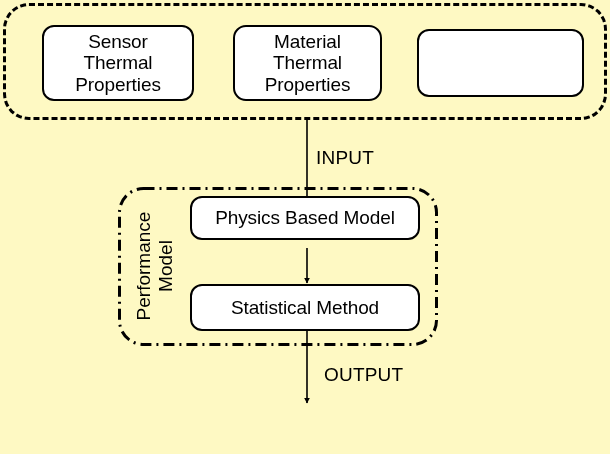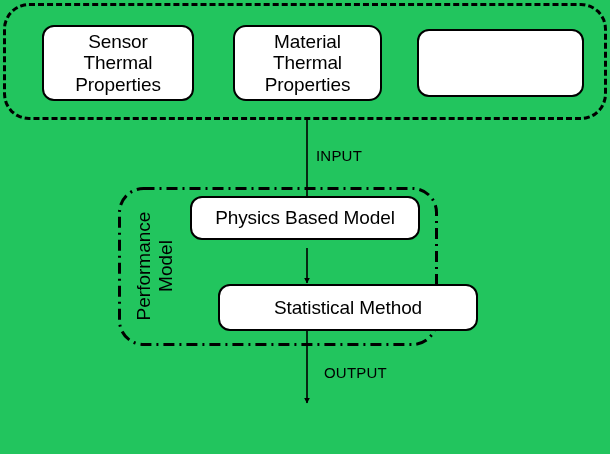--- a/index.html
+++ b/index.html
@@ -8,21 +8,21 @@
     background: #ffffff;
   }
   body {
     font-family: "Liberation Sans", sans-serif;
     color: #000000;
   }
   #canvas {
     position: relative;
     width: 610px;
     height: 454px;
-    background: #22c55e;
+    background: #fef9c3;
     overflow: hidden;
     text-decoration: underline;
   }
 
   
   .node {
     position: absolute;
     box-sizing: border-box;
     border: 2px solid #000000;
     border-radius: 12px;
@@ -55,21 +55,21 @@
     position: absolute;
     inset: 0;
     width: 100%;
     height: 100%;
     overflow: visible;
   }
 
   
   .edge-label {
     position: absolute;
-    font-size: 15px;
+    font-size: 19px;
     white-space: nowrap;
     letter-spacing: 0.2px;
   }
 
   
   .rot-label {
     position: absolute;
     transform-origin: 50% 50%;
     transform: rotate(-90deg);
     font-size: 19px;
@@ -141,21 +141,21 @@
     <div>Performance</div>
     <div>Model</div>
   </div>
 
   <div class="node" style="left:190px; top:196px; width:230px; height:44px;">
     <span class="lines">
       <span>Physics Based Model</span>
     </span>
   </div>
 
-  <div class="node" style="left:190px; top:284px; width:260px; height:47px;margin-left:28px;">
+  <div class="node" style="left:190px; top:284px; width:230px; height:47px;">
     <span class="lines">
       <span>Statistical Method</span>
     </span>
   </div>
 
   <div class="edge-label" style="left:324px; top:364px;">OUTPUT</div>
 
 
 </div>
 

